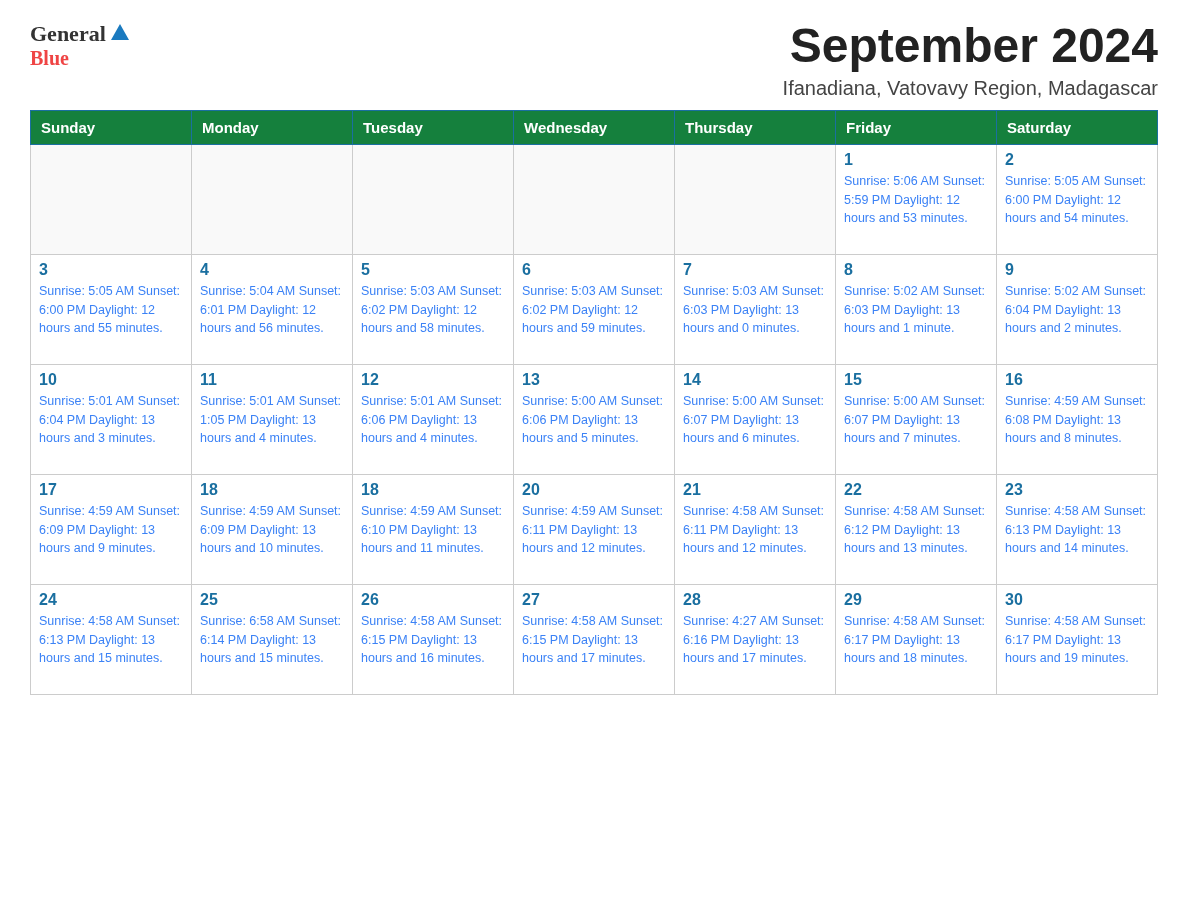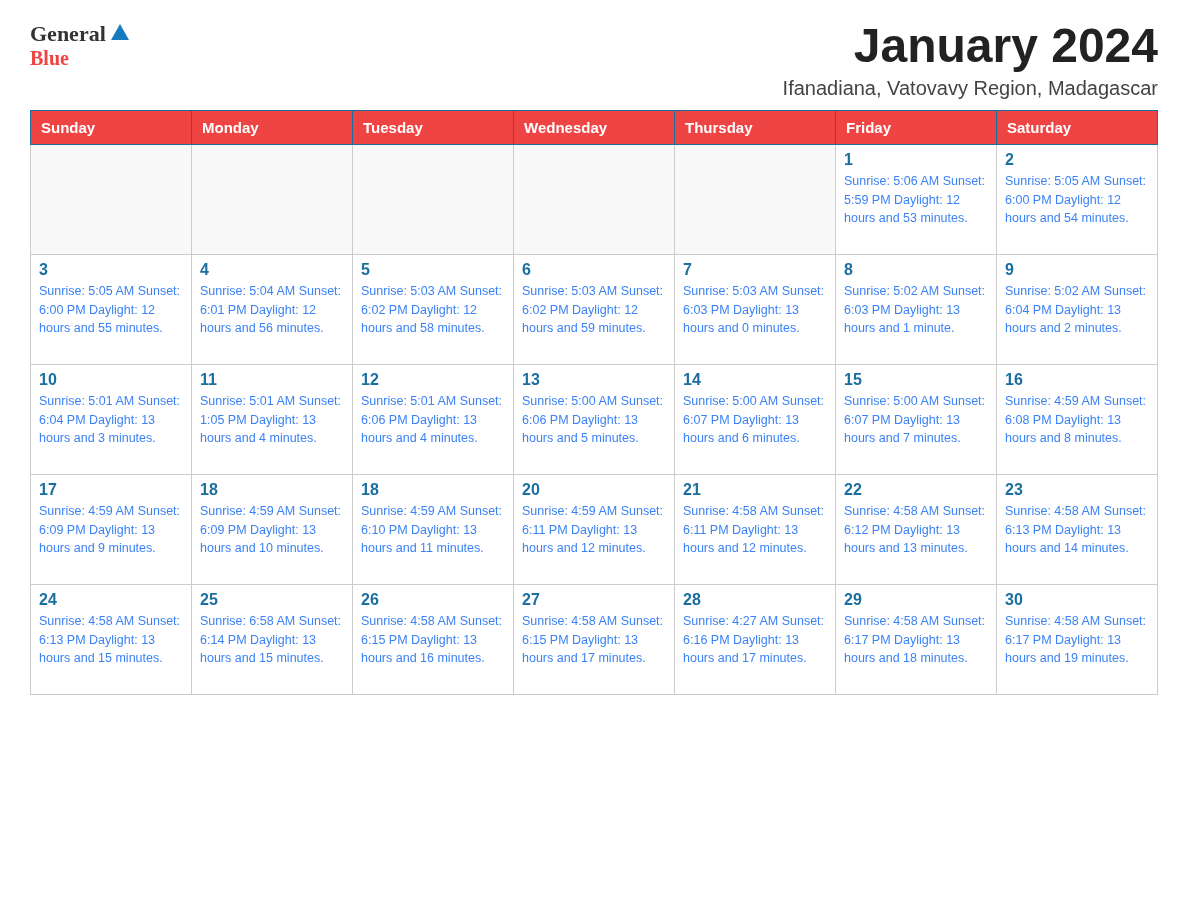--- a/index.html
+++ b/index.html
@@ -54,21 +54,21 @@
       font-size: 20px;
       color: #444;
       margin-top: 4px;
     }
     .calendar-table {
       width: 100%;
       border-collapse: collapse;
       margin-top: 8px;
     }
     .calendar-table th {
-      background-color: #ef4444;
+      background-color: #15803d;
       color: #ffffff;
       font-size: 15px;
       font-weight: bold;
       padding: 8px 10px;
       text-align: left;
       border: 1px solid #1a6fa0;
     }
     .calendar-table td {
       border: 1px solid #cccccc;
       vertical-align: top;
@@ -108,21 +108,21 @@
         <div style="display:inline-block; margin-left:3px; margin-top:2px;">
           <svg width="22" height="22" viewBox="0 0 22 22">
             <polygon points="11,2 20,18 2,18" fill="#1a7abf"></polygon>
           </svg>
         </div>
       </div>
       <div class="logo-line2">Blue</div>
     </div>
   </div>
   <div class="title-area">
-    <div class="month-title">January 2024</div>
+    <div class="month-title">September 2024</div>
     <div class="subtitle">Ifanadiana, Vatovavy Region, Madagascar</div>
   </div>
 </div>
 
 <table class="calendar-table">
   <thead>
     <tr>
     <th>Sunday</th>
         <th>Monday</th>
         <th>Tuesday</th>

